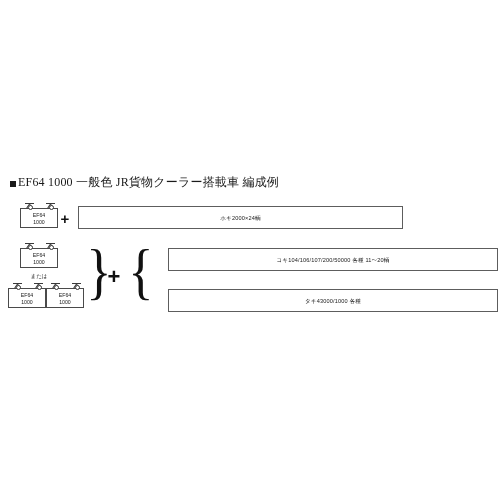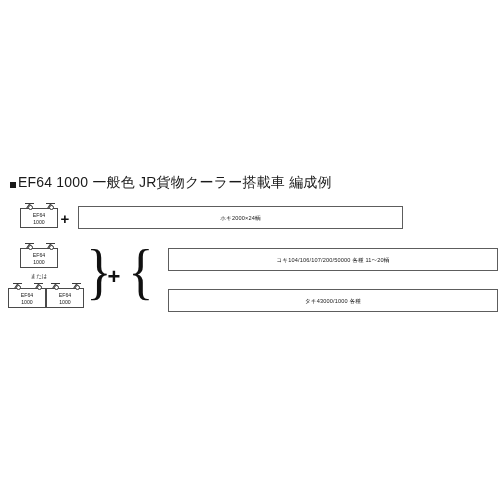--- a/index.html
+++ b/index.html
@@ -9,25 +9,26 @@
     font-family:"Liberation Sans","DejaVu Sans",sans-serif;
     overflow:hidden;
     position:relative;
   }
   #stage{position:absolute;left:0;top:0;width:500px;height:500px;}
 
   
   .heading{
     position:absolute;
     left:10px;top:177px;
-    font-size:14px;
+    font-size:12px;
     line-height:10px;
     color:#1a1a1a;
     letter-spacing:.2px;
     white-space:nowrap;
+    font-family:Liberation Serif, serif;
   }
   .heading .bullet{
     display:inline-block;
     width:6px;height:6px;
     background:#1a1a1a;
     margin-right:2px;
     vertical-align:-1px;
   }
 
   

